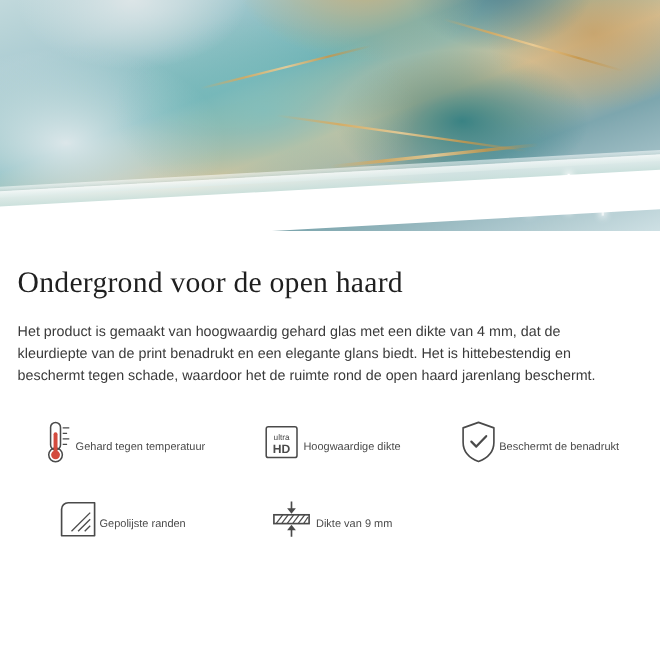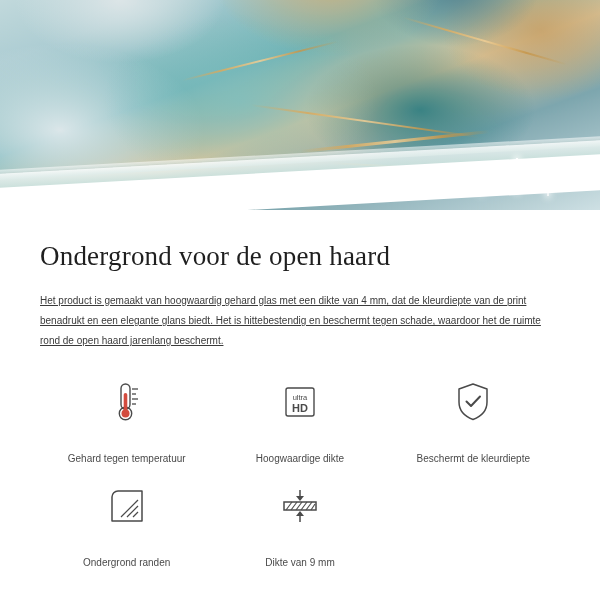--- a/index.html
+++ b/index.html
@@ -102,56 +102,53 @@
     box-shadow: 0 0 6px 2px rgba(255,255,255,0.9);
   }
   .sparkle::before { left: 50%; top: 0; width: 2px; height: 100%; transform: translateX(-50%); }
   .sparkle::after  { top: 50%; left: 0; height: 2px; width: 100%; transform: translateY(-50%); }
   .sp1 { left: 500px; top: 158px; width: 34px; height: 34px; }
   .sp2 { left: 538px; top: 176px; width: 20px; height: 20px; opacity: .8; }
   .sp3 { left: 474px; top: 180px; width: 14px; height: 14px; opacity: .7; }
 
   
   .content {
-    padding: 0 40px;
+    padding: 0 16px;
     box-sizing: border-box;
   }
   h1.title {
     font-family: "Liberation Serif", serif;
     font-weight: 400;
     font-size: 27px;
     line-height: 34px;
     color: #1f1f1f;
     margin: 14px 0 0 0;
     letter-spacing: .2px;
   }
   h1.title .line2 { display: block; }
   p.body {
-    font-size: 10px;
+    font-size: 13px;
     line-height: 20px;
     color: #3a3a3a;
     margin: 18px 0 0 0;
     max-width: 530px;
-    text-decoration: underline;
   }
 
   
   .features {
     margin-top: 26px;
     display: grid;
     grid-template-columns: repeat(3, 1fr);
     row-gap: 10px;
   }
   .feature {
     display: flex;
-    flex-direction: column;
     align-items: center;
     justify-content: center;
     padding: 4px 6px 6px 6px;
-    gap: 21px;
   }
   .feature .ico {
     height: 42px;
     display: flex;
     align-items: center;
     justify-content: center;
     margin-bottom: 8px;
   }
   .feature .caption {
     font-size: 10px;
@@ -217,34 +214,34 @@
         <div class="caption">Hoogwaardige dikte</div>
       </div>
 
       <div class="feature">
         <div class="ico">
           <svg width="38" height="42" viewBox="0 0 38 42">
             <path d="M19 3 L33 8 V21 C33 30 27 35.5 19 38.5 C11 35.5 5 30 5 21 V8 Z" fill="none" stroke="#4a4a4a" stroke-width="1.5" stroke-linejoin="round"></path>
             <path d="M12.5 20.5 L17 25 L26 15.5" fill="none" stroke="#4a4a4a" stroke-width="2" stroke-linecap="round" stroke-linejoin="round"></path>
           </svg>
         </div>
-        <div class="caption">Beschermt de kleurdiepte</div>
+        <div class="caption">Beschermt de benadrukt</div>
       </div>
 
 
       <div class="feature">
         <div class="ico">
           <svg width="38" height="38" viewBox="0 0 38 38">
             <path d="M4 34 V10 C4 6.7 6.7 4 10 4 H34 V34 Z" fill="none" stroke="#4a4a4a" stroke-width="1.5" stroke-linejoin="round"></path>
             <line x1="13" y1="30" x2="30" y2="13" stroke="#4a4a4a" stroke-width="1.2"></line>
             <line x1="19" y1="30" x2="30" y2="19" stroke="#4a4a4a" stroke-width="1.2"></line>
             <line x1="25" y1="30" x2="30" y2="25" stroke="#4a4a4a" stroke-width="1.2"></line>
           </svg>
         </div>
-        <div class="caption">Ondergrond randen</div>
+        <div class="caption">Gepolijste randen</div>
       </div>
 
       <div class="feature">
         <div class="ico">
           <svg width="44" height="38" viewBox="0 0 44 38">
             <line x1="22" y1="3" x2="22" y2="12" stroke="#4a4a4a" stroke-width="1.5"></line>
             <path d="M18 9 L22 14 L26 9 Z" fill="#4a4a4a"></path>
             <rect x="6" y="15" width="32" height="8" fill="none" stroke="#4a4a4a" stroke-width="1.5"></rect>
             <line x1="8" y1="23" x2="14" y2="15" stroke="#4a4a4a" stroke-width="1.1"></line>
             <line x1="13" y1="23" x2="19" y2="15" stroke="#4a4a4a" stroke-width="1.1"></line>

